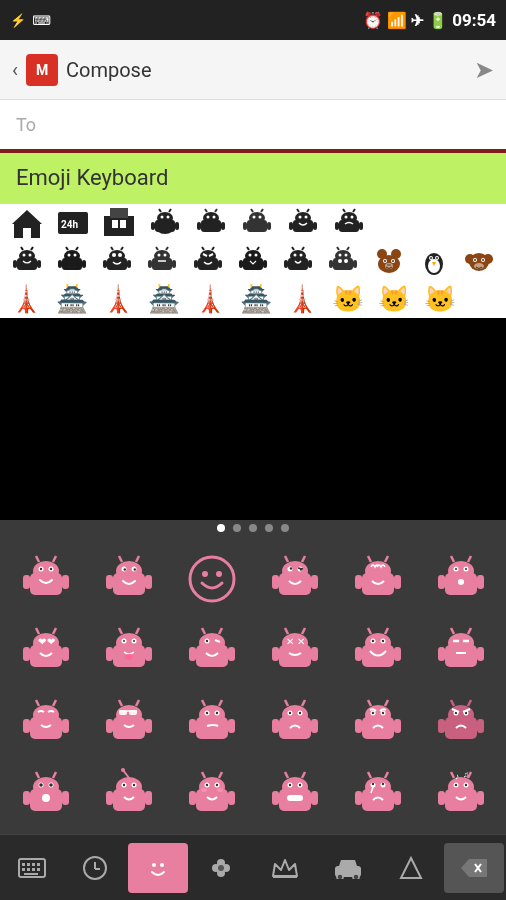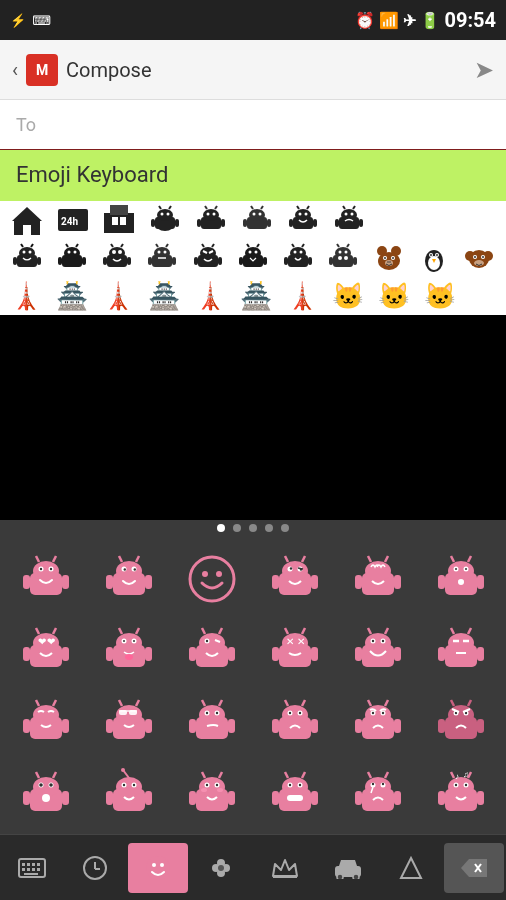--- a/index.html
+++ b/index.html
@@ -80,21 +80,21 @@
     }
 
     
     #compose-area {
       width: 100%;
       background: #fff;
     }
     .compose-field {
       width: 100%;
       padding: 14px 16px;
-      border-bottom: 1px solid #7f1d1d;
+      border-bottom: 4px solid #7f1d1d;
       font-size: 18px;
       color: #aaa;
     }
     .compose-field-label {
       font-size: 18px;
       color: #aaa;
     }
 
     
     #emoji-section {
@@ -221,21 +221,21 @@
 <div id="status-bar">
   <div class="status-left">
     <span>⚡</span>
     <span>⌨</span>
   </div>
   <div class="status-right">
     <span style="font-size:16px;">⏰</span>
     <span style="font-size:16px;">📶</span>
     <span style="font-size:16px;">✈</span>
     <span style="font-size:16px; color:#aaff00;">🔋</span>
-    <span style="font-weight:bold; font-size:20px;">09:54</span>
+    <span style="font-weight:bold; font-size:17px;">09:54</span>
   </div>
 </div>
 
 <div id="app-bar">
   <div class="app-bar-left">
     <span class="back-arrow">‹</span>
     <div class="gmail-icon">M</div>
     <span class="app-title">Compose</span>
   </div>
   <span class="send-btn" style="font-size:24px; color:#888;">➤</span>

